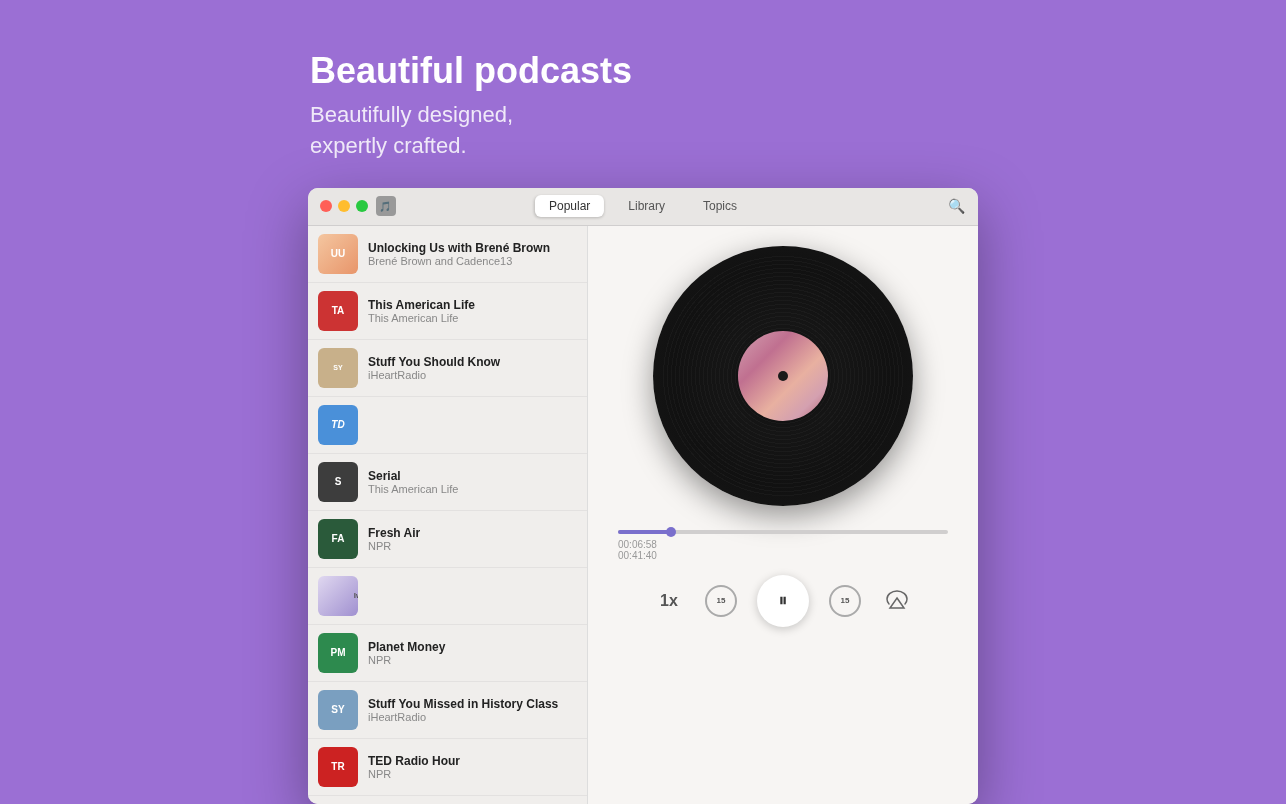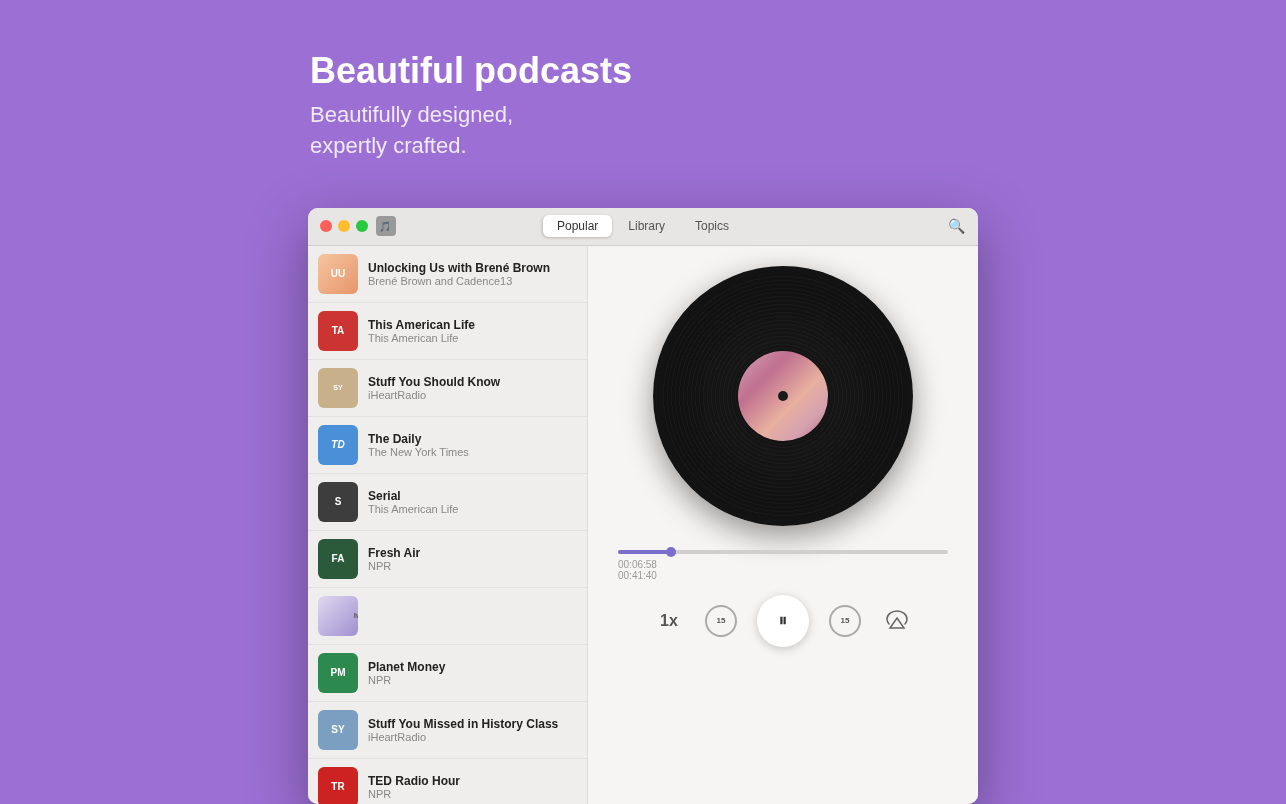--- a/index.html
+++ b/index.html
@@ -13,21 +13,21 @@
       display: flex;
       flex-direction: column;
       align-items: center;
       justify-content: flex-start;
       padding-top: 50px;
     }
 
     .headline-section {
       width: 100%;
       padding-left: 310px;
-      margin-bottom: 46px;
+      margin-bottom: 26px;
     }
 
     .main-title {
       font-size: 36px;
       font-weight: 800;
       color: #fff;
       margin-bottom: 8px;
     }
 
     .sub-title {
@@ -87,21 +87,21 @@
       justify-content: center;
       font-size: 10px;
       color: white;
     }
 
     .tab-bar {
       position: absolute;
       left: 50%;
       transform: translateX(-50%);
       display: flex;
-      gap: 2px;
+      gap: 10px;
     }
 
     .tab-btn {
       padding: 4px 14px;
       font-size: 12px;
       border-radius: 6px;
       cursor: pointer;
       color: #555;
       background: transparent;
       border: none;
@@ -440,24 +440,20 @@
     </div>
         <div class="podcast-item">
       <div class="podcast-artwork art-sysk">SY</div>
       <div class="podcast-info">
         <div class="podcast-name">Stuff You Should Know</div>
         <div class="podcast-author">iHeartRadio</div>
       </div>
     </div>
         <div class="podcast-item">
       <div class="podcast-artwork art-daily">TD</div>
-      <div class="podcast-info">
-        <div class="podcast-name">The Daily</div>
-        <div class="podcast-author">The New York Times</div>
-      </div>
     </div>
         <div class="podcast-item">
       <div class="podcast-artwork art-serial">S</div>
       <div class="podcast-info">
         <div class="podcast-name">Serial</div>
         <div class="podcast-author">This American Life</div>
       </div>
     </div>
         <div class="podcast-item">
       <div class="podcast-artwork art-fresh-air">FA</div>

